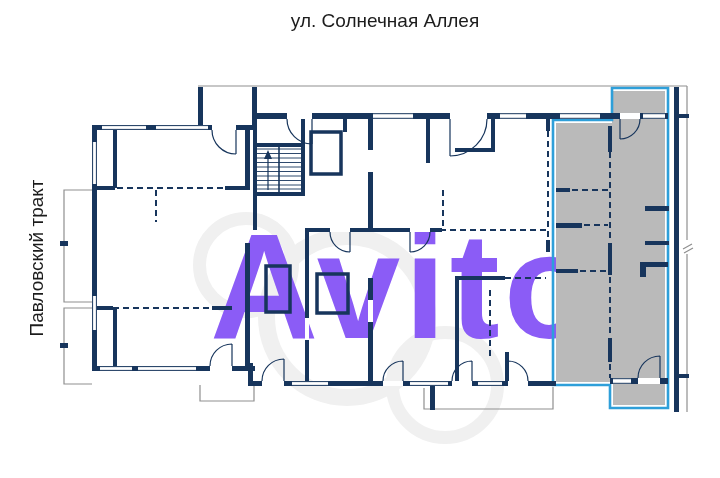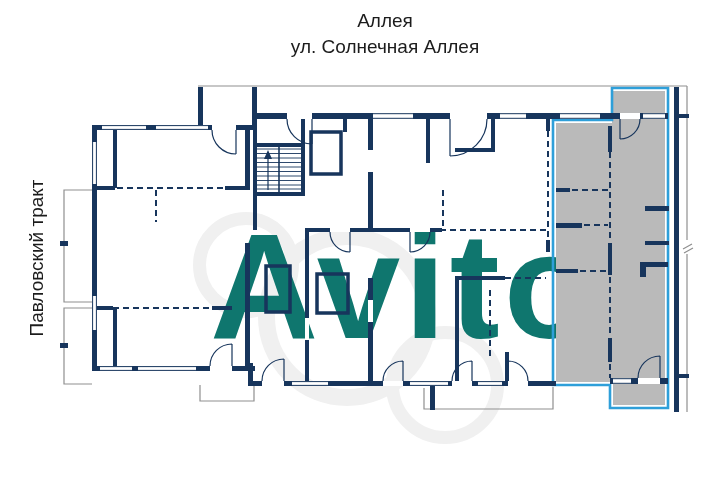--- a/index.html
+++ b/index.html
@@ -17,21 +17,21 @@
     left:-73px;top:245px;width:220px;height:26px;
     transform:rotate(-90deg);transform-origin:center;
   }
   .watermark{position:absolute;left:0;top:0;width:720px;height:478px;z-index:0;}
   .wm-circle{position:absolute;border-radius:50%;border:16px solid #f0f0f0;}
   .wm-c1{left:193px;top:212px;width:80px;height:80px;border-width:13px;}
   .wm-c2{left:258px;top:228px;width:144px;height:144px;border-width:17px;}
   .wm-c3{left:386px;top:326px;width:92px;height:92px;border-width:13px;}
   .wm-text{
     position:absolute;left:210px;top:200px;font-size:150px;font-weight:bold;
-    color:#0f766e;letter-spacing:4px;
+    color:#8b5cf6;letter-spacing:4px;
   }
   svg.plan{position:absolute;left:0;top:0;z-index:1;}
 </style>
 </head>
 <body>
 
 <div class="canvas">
 
   <div class="watermark">
     <span class="wm-circle wm-c1"></span>
@@ -213,20 +213,19 @@
         <path d="M257,149 H301 M257,153.5 H301 M257,158 H301 M257,162.5 H301 M257,167 H301
                  M257,171.5 H301 M257,176 H301 M257,180.5 H301 M257,185 H301 M257,189 H301"></path>
       </g>
       <line x1="279" y1="145" x2="279" y2="194" stroke="#17355c" stroke-width="1.6"></line>
       <line x1="268" y1="190" x2="268" y2="153" stroke="#17355c" stroke-width="1.2"></line>
       <polygon points="264,159 268,150 272,159" fill="#17355c"></polygon>
     </g>
   </svg>
 
   <div class="street-label street-top">
-    <div>Аллея</div>
     <div>ул. Солнечная Аллея</div>
   </div>
 
   <div class="street-label street-left">Павловский тракт</div>
 
 
 </div>
 
 </body></html>

